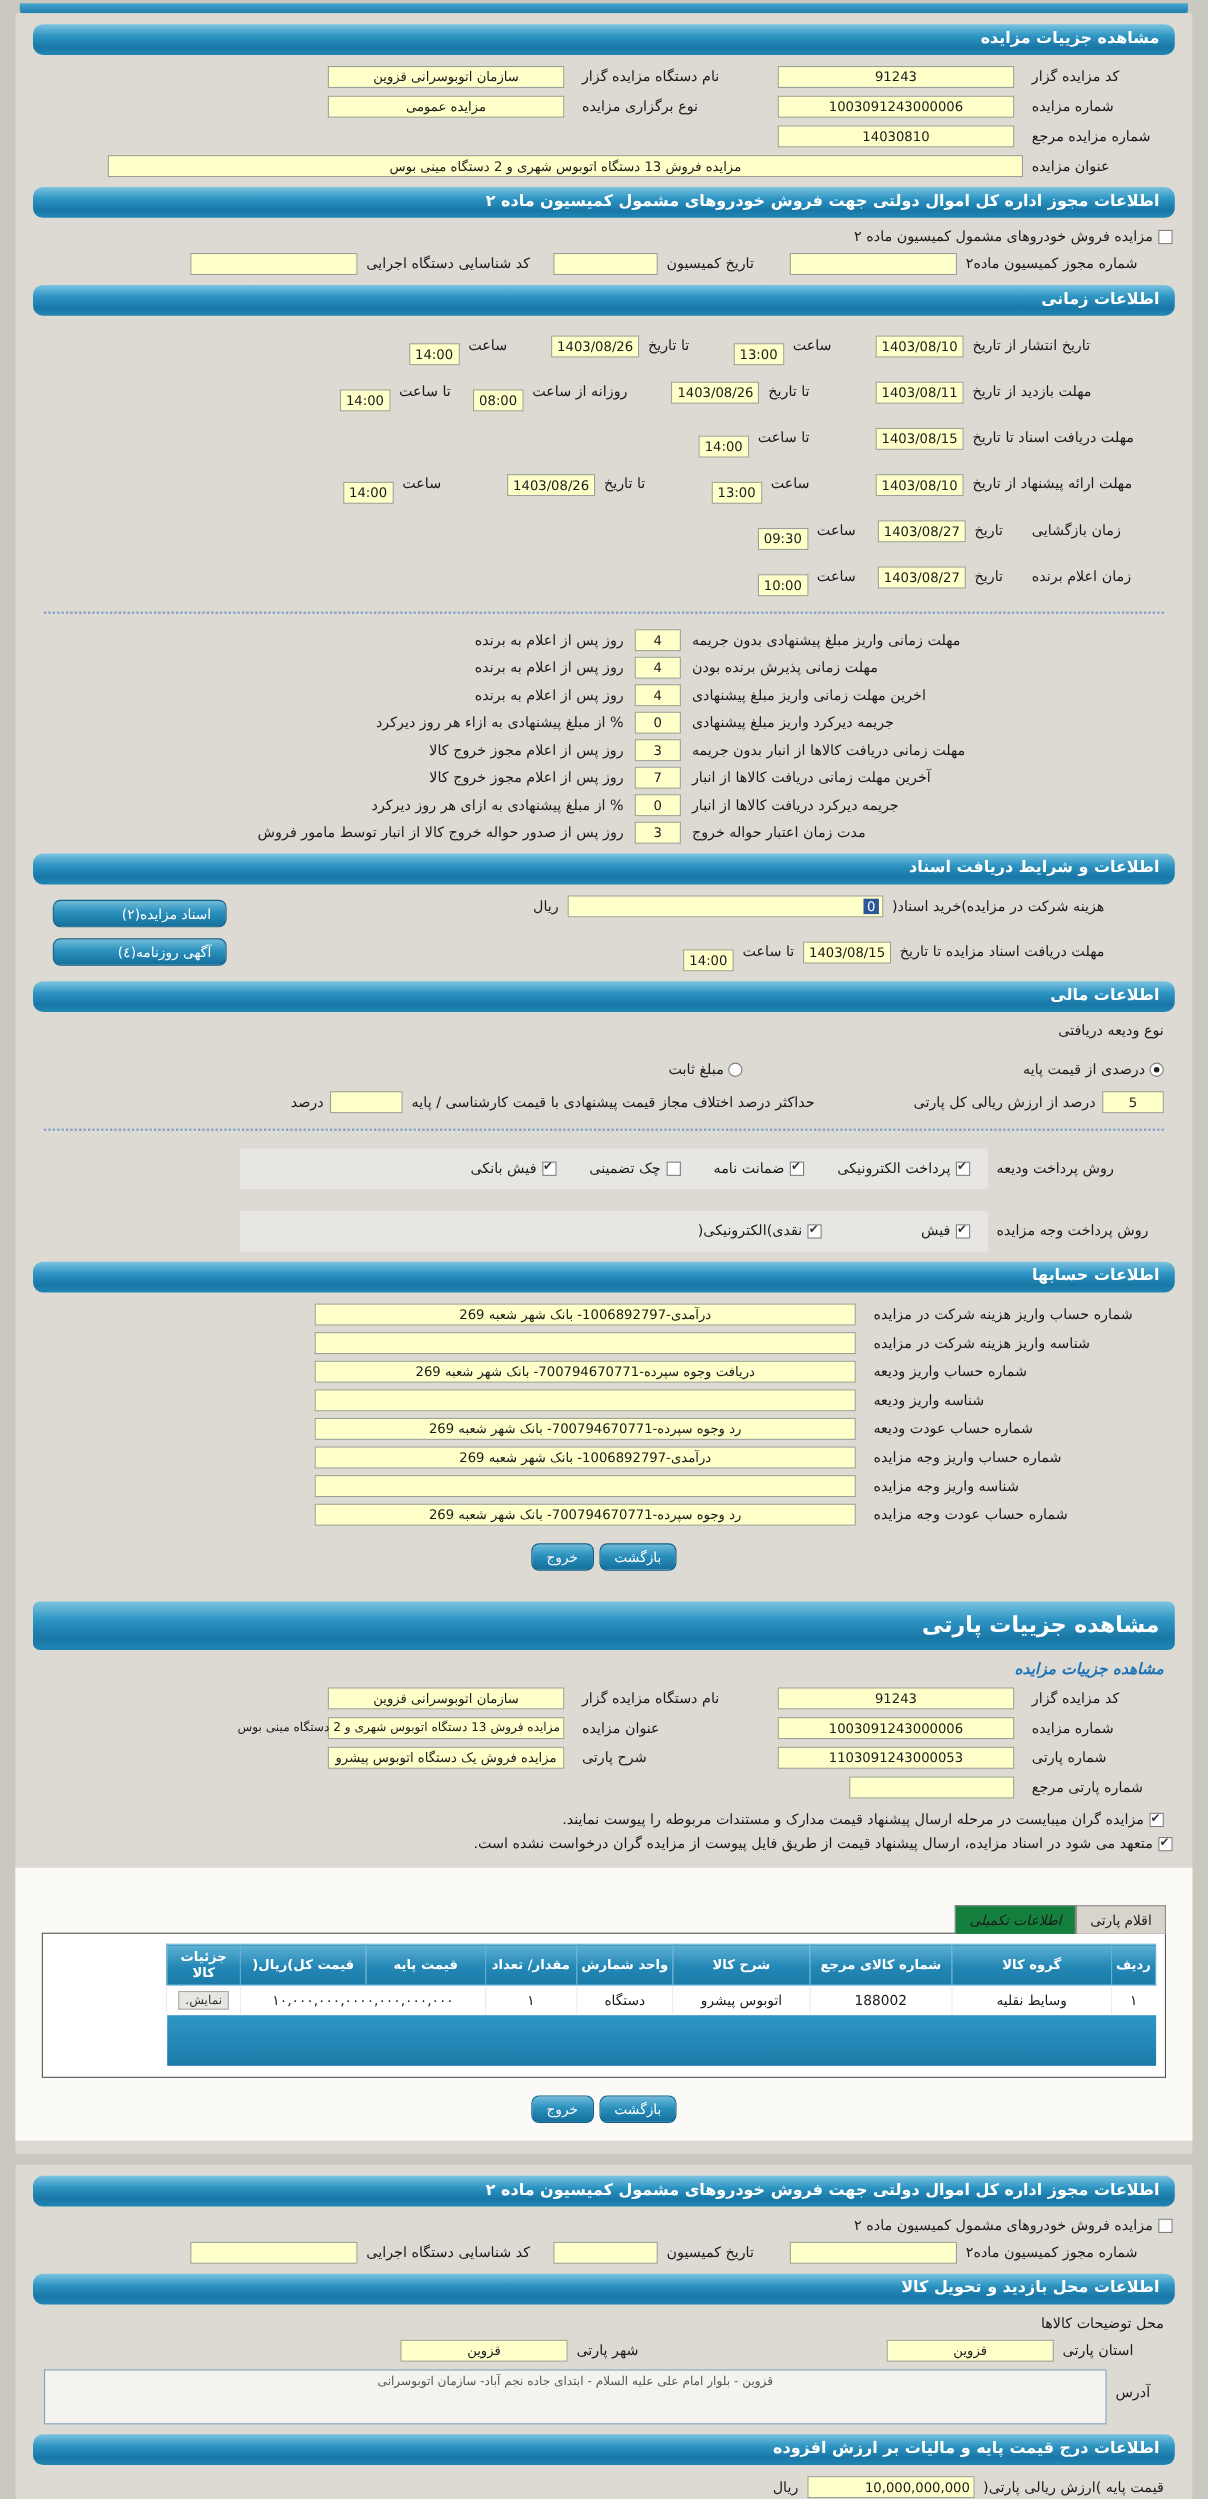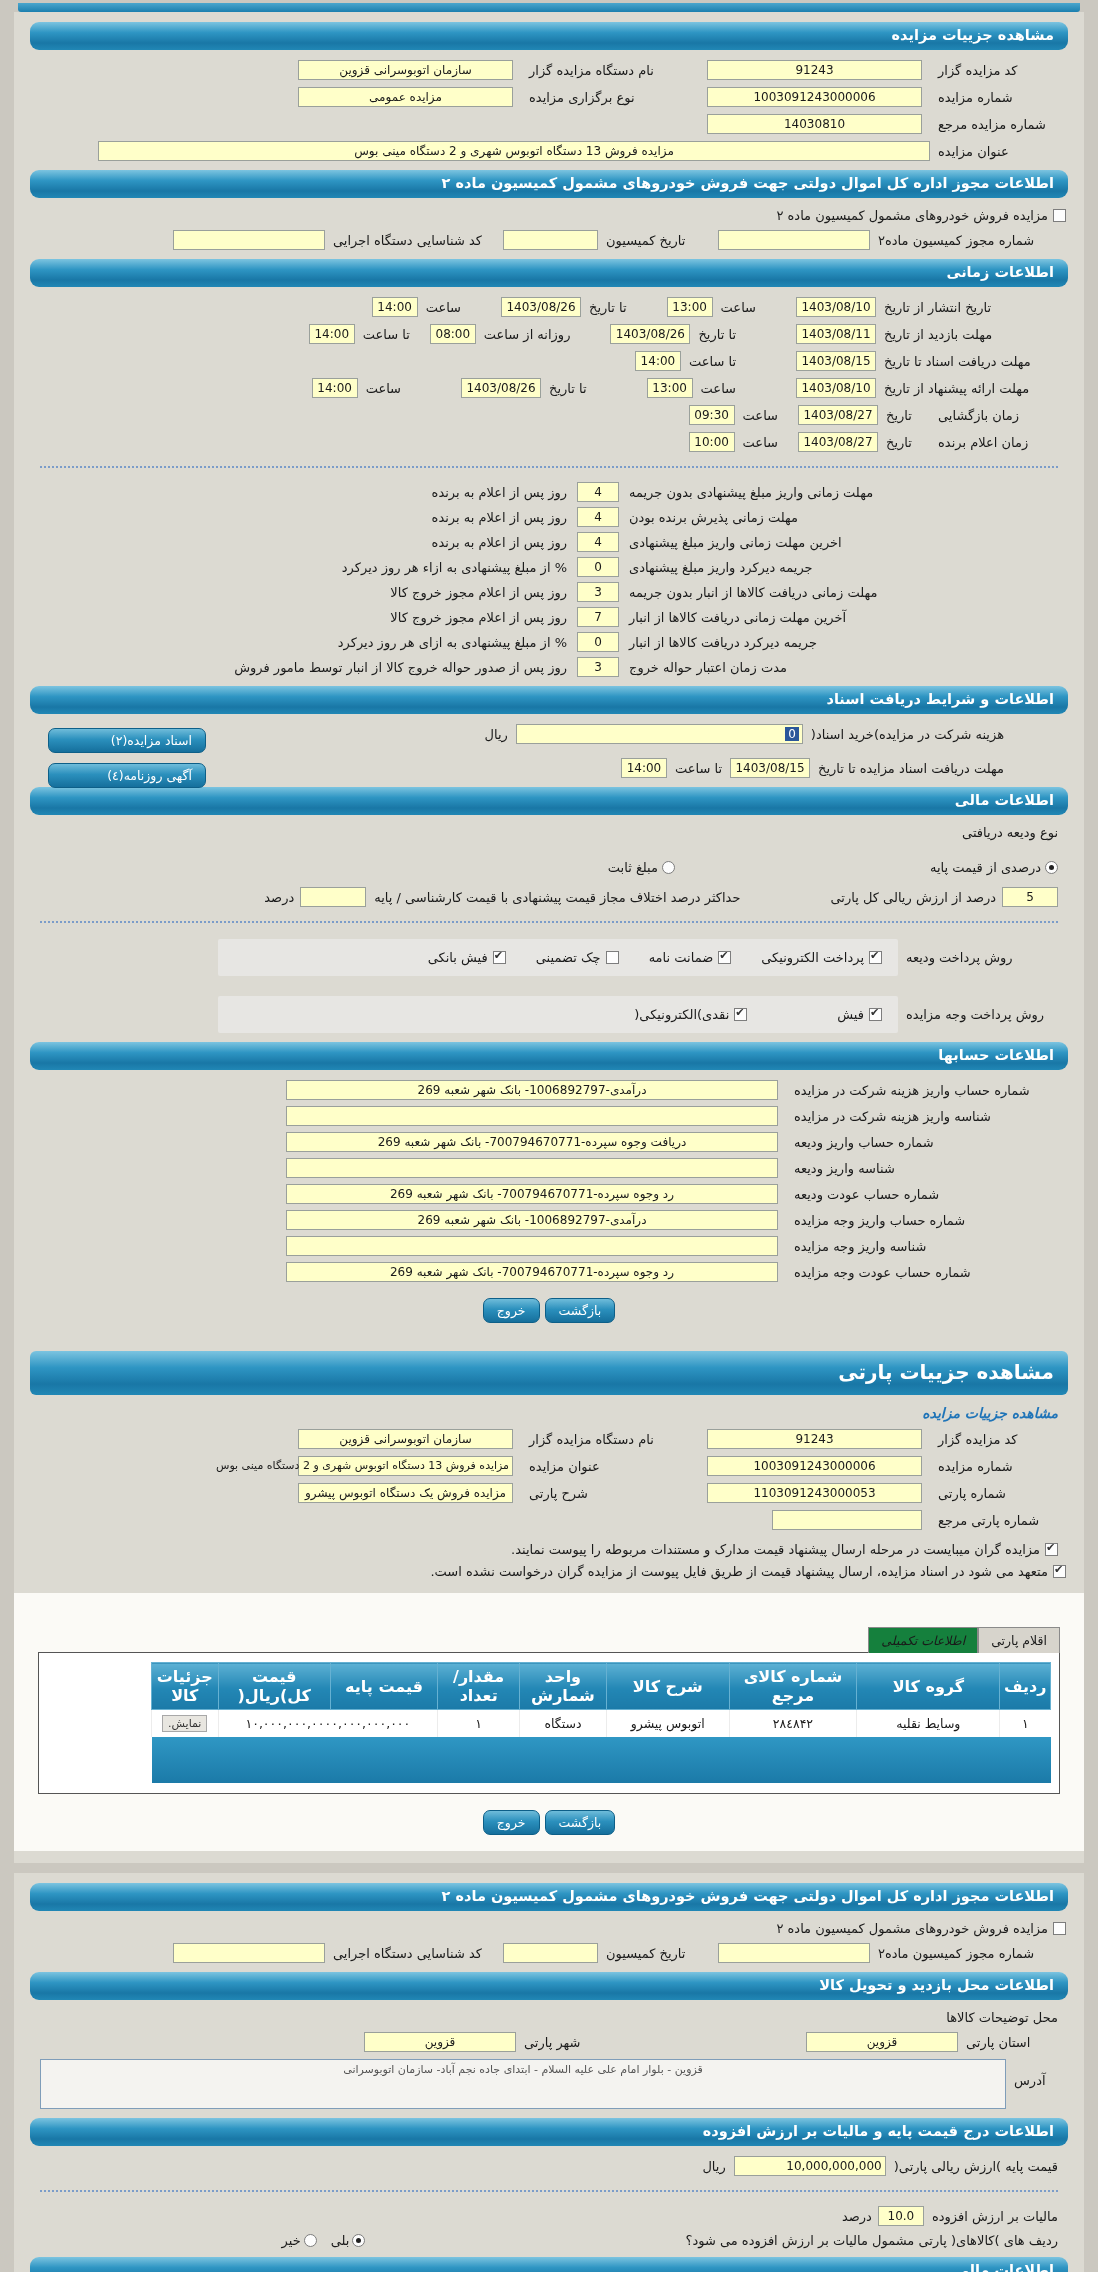--- a/index.html
+++ b/index.html
@@ -9,21 +9,21 @@
 .panel{background:#dcdad2;margin:0 14px;padding:1px 0 12px;}
 .hdr{margin:9px 16px 10px;padding:5px 14px 7px;border-radius:9px;background:linear-gradient(180deg,#7cc4e0 0%,#2e95c3 38%,#1977a6 75%,#2187b5 100%);color:#fff;font-weight:bold;font-size:14.5px;}
 .hdr.big{padding:9px 14px 11px;font-size:20px;border-radius:6px;}
 .frow{display:flex;align-items:center;margin:7px 26px;}
 .lbl{text-align:left;padding-left:8px;white-space:nowrap;}
 .plain{white-space:nowrap;}
 .inp{background:#ffffc9;border:1px solid #9aa09b;height:20px;line-height:18px;text-align:center;font-size:12px;overflow:visible;white-space:nowrap;padding:0 3px;flex:none;}
 .inp.ltr{direction:ltr;}
 .inp.rt{text-align:right;}
 .sel{background:#2b579a;color:#fff;padding:0 3px;}.w180{width:182px;}.w128{width:128px;}
-.iw45{width:46px;}.iw80{width:80px;}.iw95{width:95px;}.iw150{width:152px;}.iw285{width:287px;}.iw55{width:56px;}.iw40{width:42px;}
+.iw45{width:46px;margin-top:15px;}.iw80{width:80px;}.iw95{width:95px;}.iw150{width:152px;}.iw285{width:287px;}.iw55{width:56px;}.iw40{width:42px;}
 .grid2{display:grid;grid-template-columns:128px 215px 178px 215px 1fr;align-items:center;margin:7px 26px;column-gap:8px;}
 .gridacc{display:grid;grid-template-columns:272px 492px 1fr;align-items:center;margin:6px 26px;column-gap:8px;}
 .cb{width:13px;height:13px;background:#fdfdfd;border:1px solid #7d7d7d;display:inline-block;position:relative;flex:none;}
 .cb.on::after{content:"\2714";position:absolute;left:0;top:-3px;font-size:11px;color:#333;}
 .radio{width:13px;height:13px;border-radius:50%;background:#fdfdfd;border:1px solid #7d7d7d;display:inline-block;position:relative;flex:none;}
 .radio.on::after{content:"";position:absolute;left:3px;top:3px;width:5px;height:5px;border-radius:50%;background:#222;}
 .btn{display:inline-block;background:linear-gradient(180deg,#6fbcda,#2b90bd 45%,#156f9c);color:#fff;border:1px solid #0d5f88;border-radius:7px;padding:4px 13px;font-size:12.5px;cursor:pointer;white-space:nowrap;}
 .btn.wide{min-width:158px;text-align:right;}
 .dots{border:none;border-top:2px dotted #7b9cc9;margin:14px 26px;}
 .dlrow{display:flex;align-items:center;margin:5px 120px 5px 26px;justify-content:flex-start;}
@@ -33,21 +33,21 @@
 .cbitem{display:flex;align-items:center;gap:5px;white-space:nowrap;}
 .ta{background:#f4f3f0;border:1px solid #7f9db9;height:50px;margin:4px 26px;padding:3px 8px;font-size:11px;color:#555;text-align:center;}
 .white-zone{background:#fbfaf6;padding-top:34px;margin-top:14px;}
 .tabs{display:flex;margin:0 24px -1px 0;}
 .tab{padding:5px 12px;border:1px solid #8a8a8a;border-bottom:none;font-size:12.5px;cursor:pointer;}
 .tab.active{background:#d7d4cc;}
 .tab.alt{background:#15803d;font-style:italic;}
 .table-wrap{background:#fff;border:1px solid #555;margin:0 24px;padding:9px 8px 10px;}
 .tbl-area{margin-left:104px;}
 .tbl{border-collapse:collapse;width:100%;direction:rtl;}
-.tbl th{background:linear-gradient(180deg,#5db1d4,#2387b5 55%,#1b7aa8);color:#fff;font-size:16px;font-weight:bold;border:1px solid #66b1d2;padding:4px 3px;}
+.tbl th{background:linear-gradient(180deg,#5db1d4,#2387b5 55%,#1b7aa8);color:#fff;font-size:12px;font-weight:bold;border:1px solid #66b1d2;padding:4px 3px;}
 .tbl td{background:#fff;font-size:12.5px;padding:5px 3px;text-align:center;border-left:1px solid #ececec;}
 .tbl tr.tfoot td{height:46px;background:linear-gradient(180deg,#2f97c4,#1b7aa8);border:none;}
 .pricecell{direction:ltr;white-space:nowrap;}
 .show-btn{display:inline-block;background:#e8e6e0;border:1px solid #a8a8a8;font-size:11px;padding:1px 5px;color:#333;cursor:pointer;}
 .btnrow{display:flex;justify-content:center;gap:5px;margin:16px 0 6px;}
 .sub{color:#1f74b8;font-weight:bold;font-style:italic;font-size:14px;margin:10px 26px 8px;}
 .docswrap{position:relative;}
 .docsbtns{position:absolute;left:34px;top:4px;display:flex;flex-direction:column;gap:10px;}
 .g40{width:40px;flex:none;}.g20{width:20px;flex:none;}.g60{width:60px;flex:none;}
 .sp{display:inline-flex;align-items:center;gap:8px;}
@@ -432,21 +432,21 @@
               <th style="width:80px">مقدار/ تعداد</th>
               <th style="width:105px">قیمت پایه</th>
               <th style="width:110px">قیمت کل)ریال(</th>
               <th style="width:65px">جزئیات کالا</th>
             </tr>
           </thead>
           <tbody>
             <tr>
               <td>۱</td>
               <td>وسایط نقلیه</td>
-              <td>۲۸٤۸۴۲</td>
+              <td>188002</td>
               <td>اتوبوس پیشرو</td>
               <td>دستگاه</td>
               <td>۱</td>
               <td colspan="2" class="pricecell">۱۰,۰۰۰,۰۰۰,۰۰۰۰,۰۰۰,۰۰۰,۰۰۰</td>
               <td><span class="show-btn">نمایش.</span></td>
             </tr>
             <tr class="tfoot">
                 <td colspan="9"></td>
               </tr>
           </tbody>

